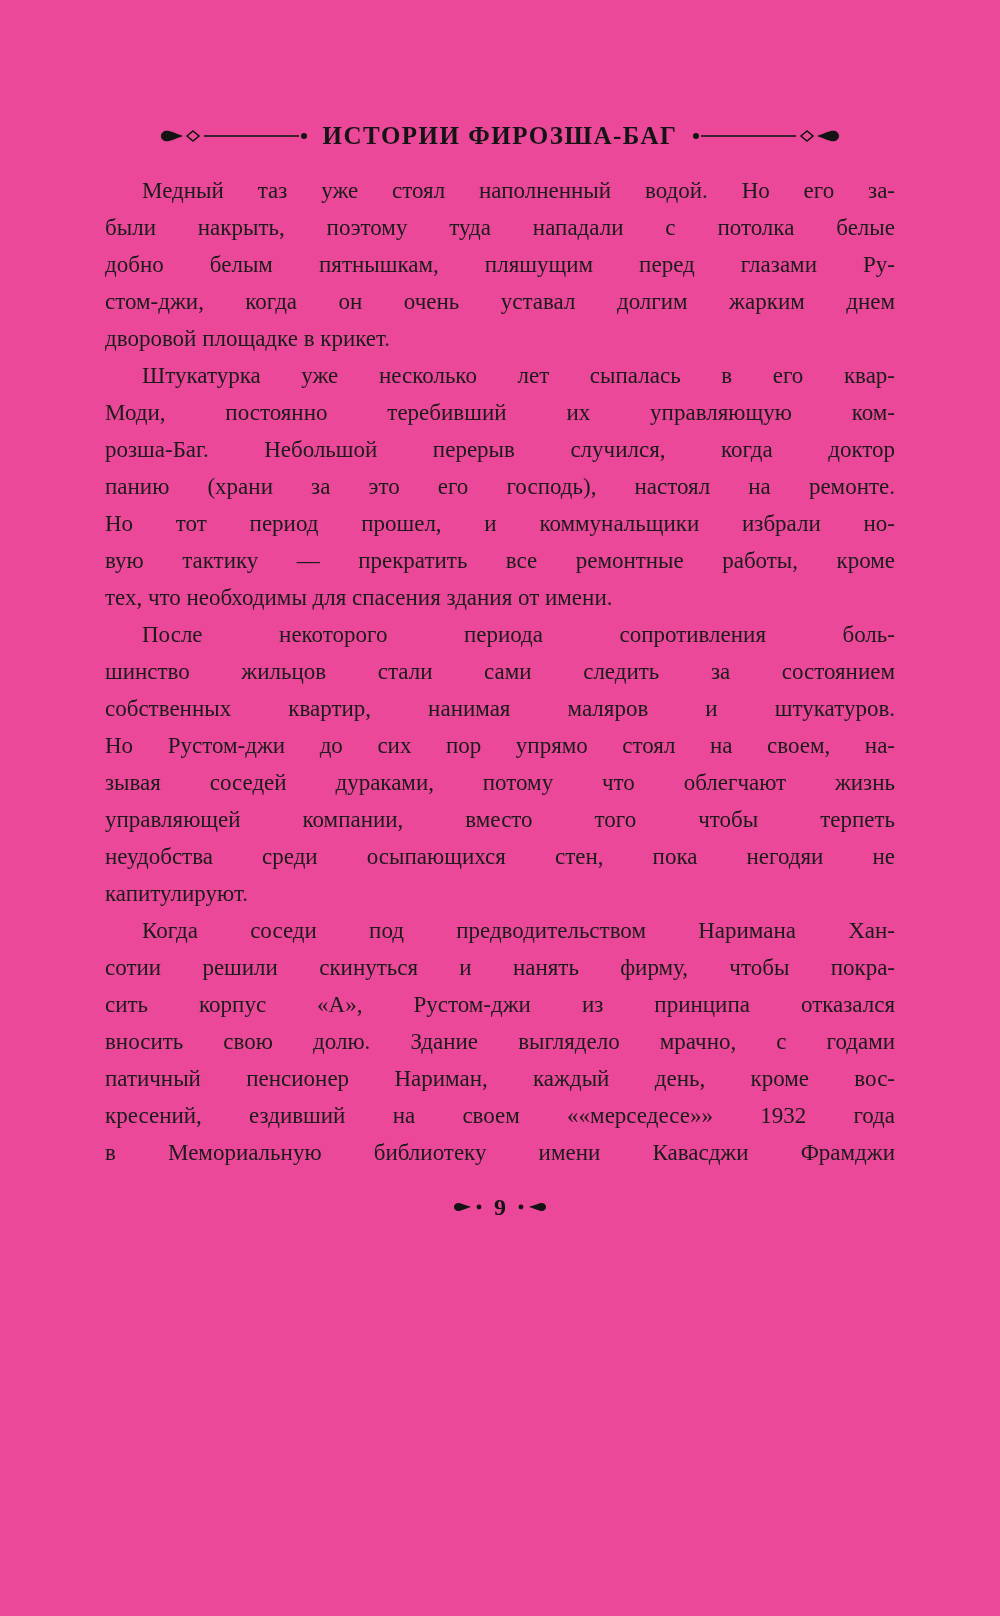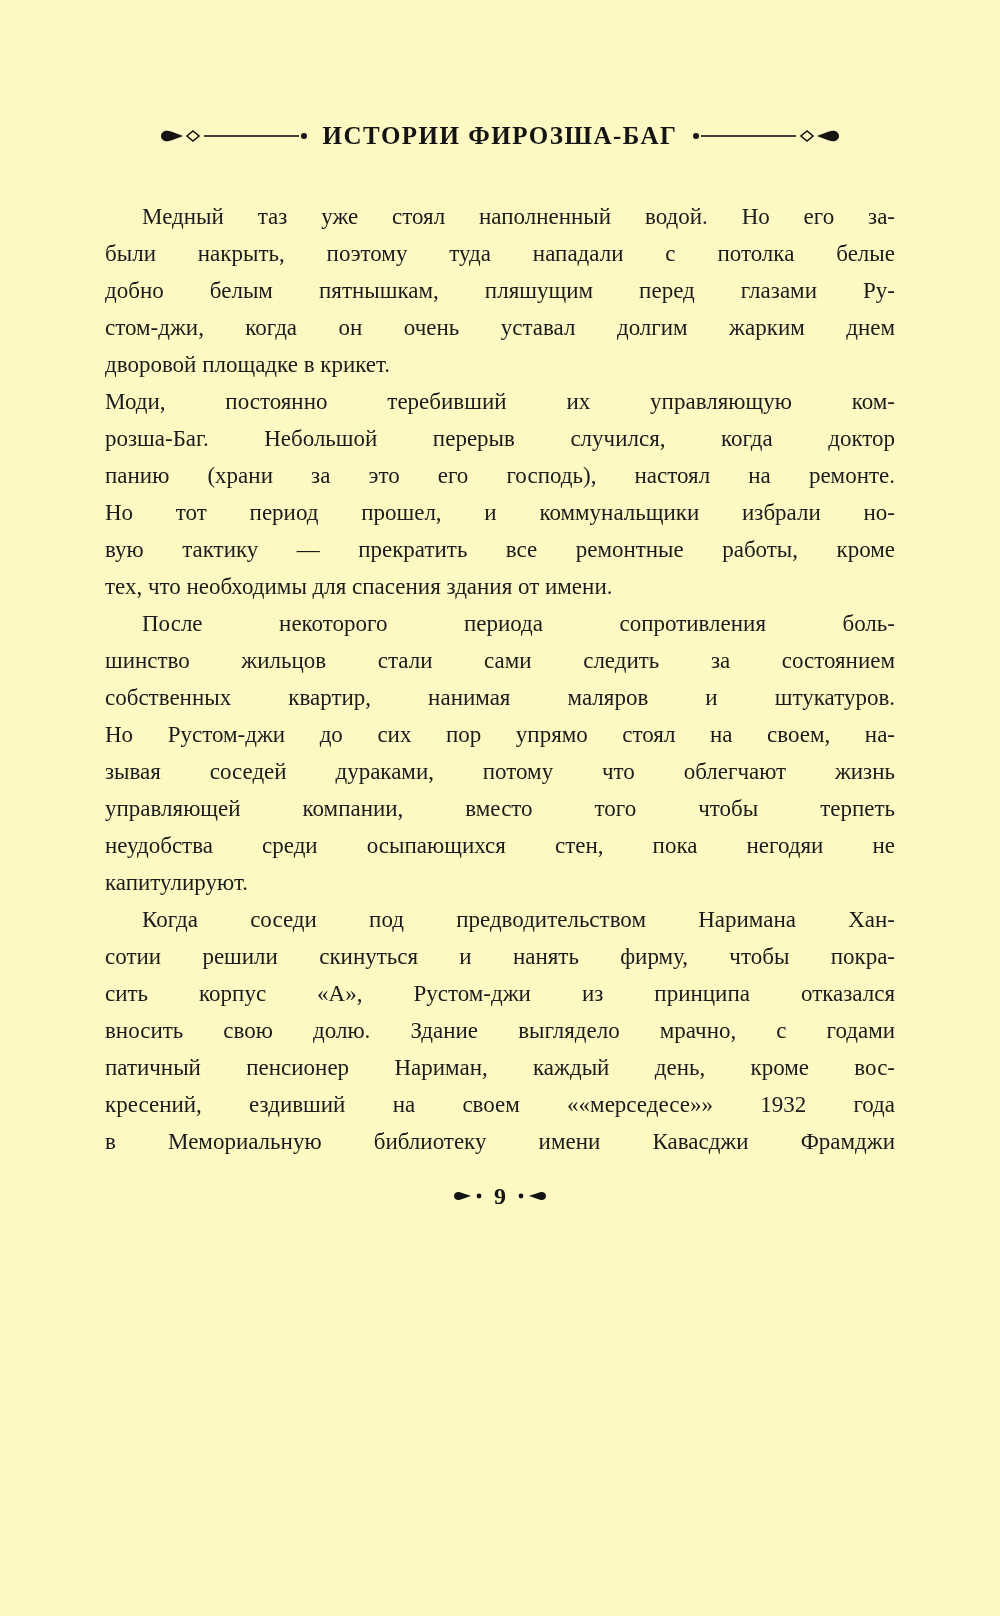--- a/index.html
+++ b/index.html
@@ -2,21 +2,21 @@
 <html><head>
 <meta charset="utf-8">
 <style>
   * { margin: 0; padding: 0; box-sizing: border-box; }
   html, body { background: #ffffff; }
   body { width: 1000px; }
 
   .page {
     width: 1000px;
     height: 1616px;
-    background: #fef9c3;
+    background: #ec4899;
     color: #1b1b1b;
     font-family: "Liberation Serif", "DejaVu Serif", serif;
     overflow: hidden;
     position: relative;
   }
 
   .chapter-header {
     display: flex;
     justify-content: center;
     align-items: center;
@@ -29,21 +29,21 @@
     letter-spacing: 1.5px;
     white-space: nowrap;
     color: #141414;
   }
   .orn { display: inline-flex; align-items: center; }
   .orn svg { display: block; }
   .orn-right svg { transform: scaleX(-1); }
 
   .body-text {
     width: 790px;
-    margin: 48px auto 0 auto;
+    margin: 22px auto 0 auto;
     font-size: 23px;
     line-height: 37px;
   }
   .line {
     text-align: justify;
     text-align-last: justify;
     min-height: 37px;
   }
   .line.first { text-indent: 37px; }
   .line.last { text-align-last: left; }
@@ -92,20 +92,21 @@
 
   <main class="body-text" id="paragraphs">
       <div class="paragraph">
         <div class="line first">Медный таз уже стоял наполненный водой. Но его за-</div>
         <div class="line">были накрыть, поэтому туда нападали с потолка белые</div>
         <div class="line">добно белым пятнышкам, пляшущим перед глазами Ру-</div>
         <div class="line">стом-джи, когда он очень уставал долгим жарким днем</div>
         <div class="line last">дворовой площадке в крикет.</div>
       </div>
       <div class="paragraph">
+        <div class="line first">Штукатурка уже несколько лет сыпалась в его квар-</div>
         <div class="line">Моди, постоянно теребивший их управляющую ком-</div>
         <div class="line">розша-Баг. Небольшой перерыв случился, когда доктор</div>
         <div class="line">панию (храни за это его господь), настоял на ремонте.</div>
         <div class="line">Но тот период прошел, и коммунальщики избрали но-</div>
         <div class="line">вую тактику — прекратить все ремонтные работы, кроме</div>
         <div class="line last">тех, что необходимы для спасения здания от имени.</div>
       </div>
       <div class="paragraph">
         <div class="line first">После некоторого периода сопротивления боль-</div>
         <div class="line">шинство жильцов стали сами следить за состоянием</div>

